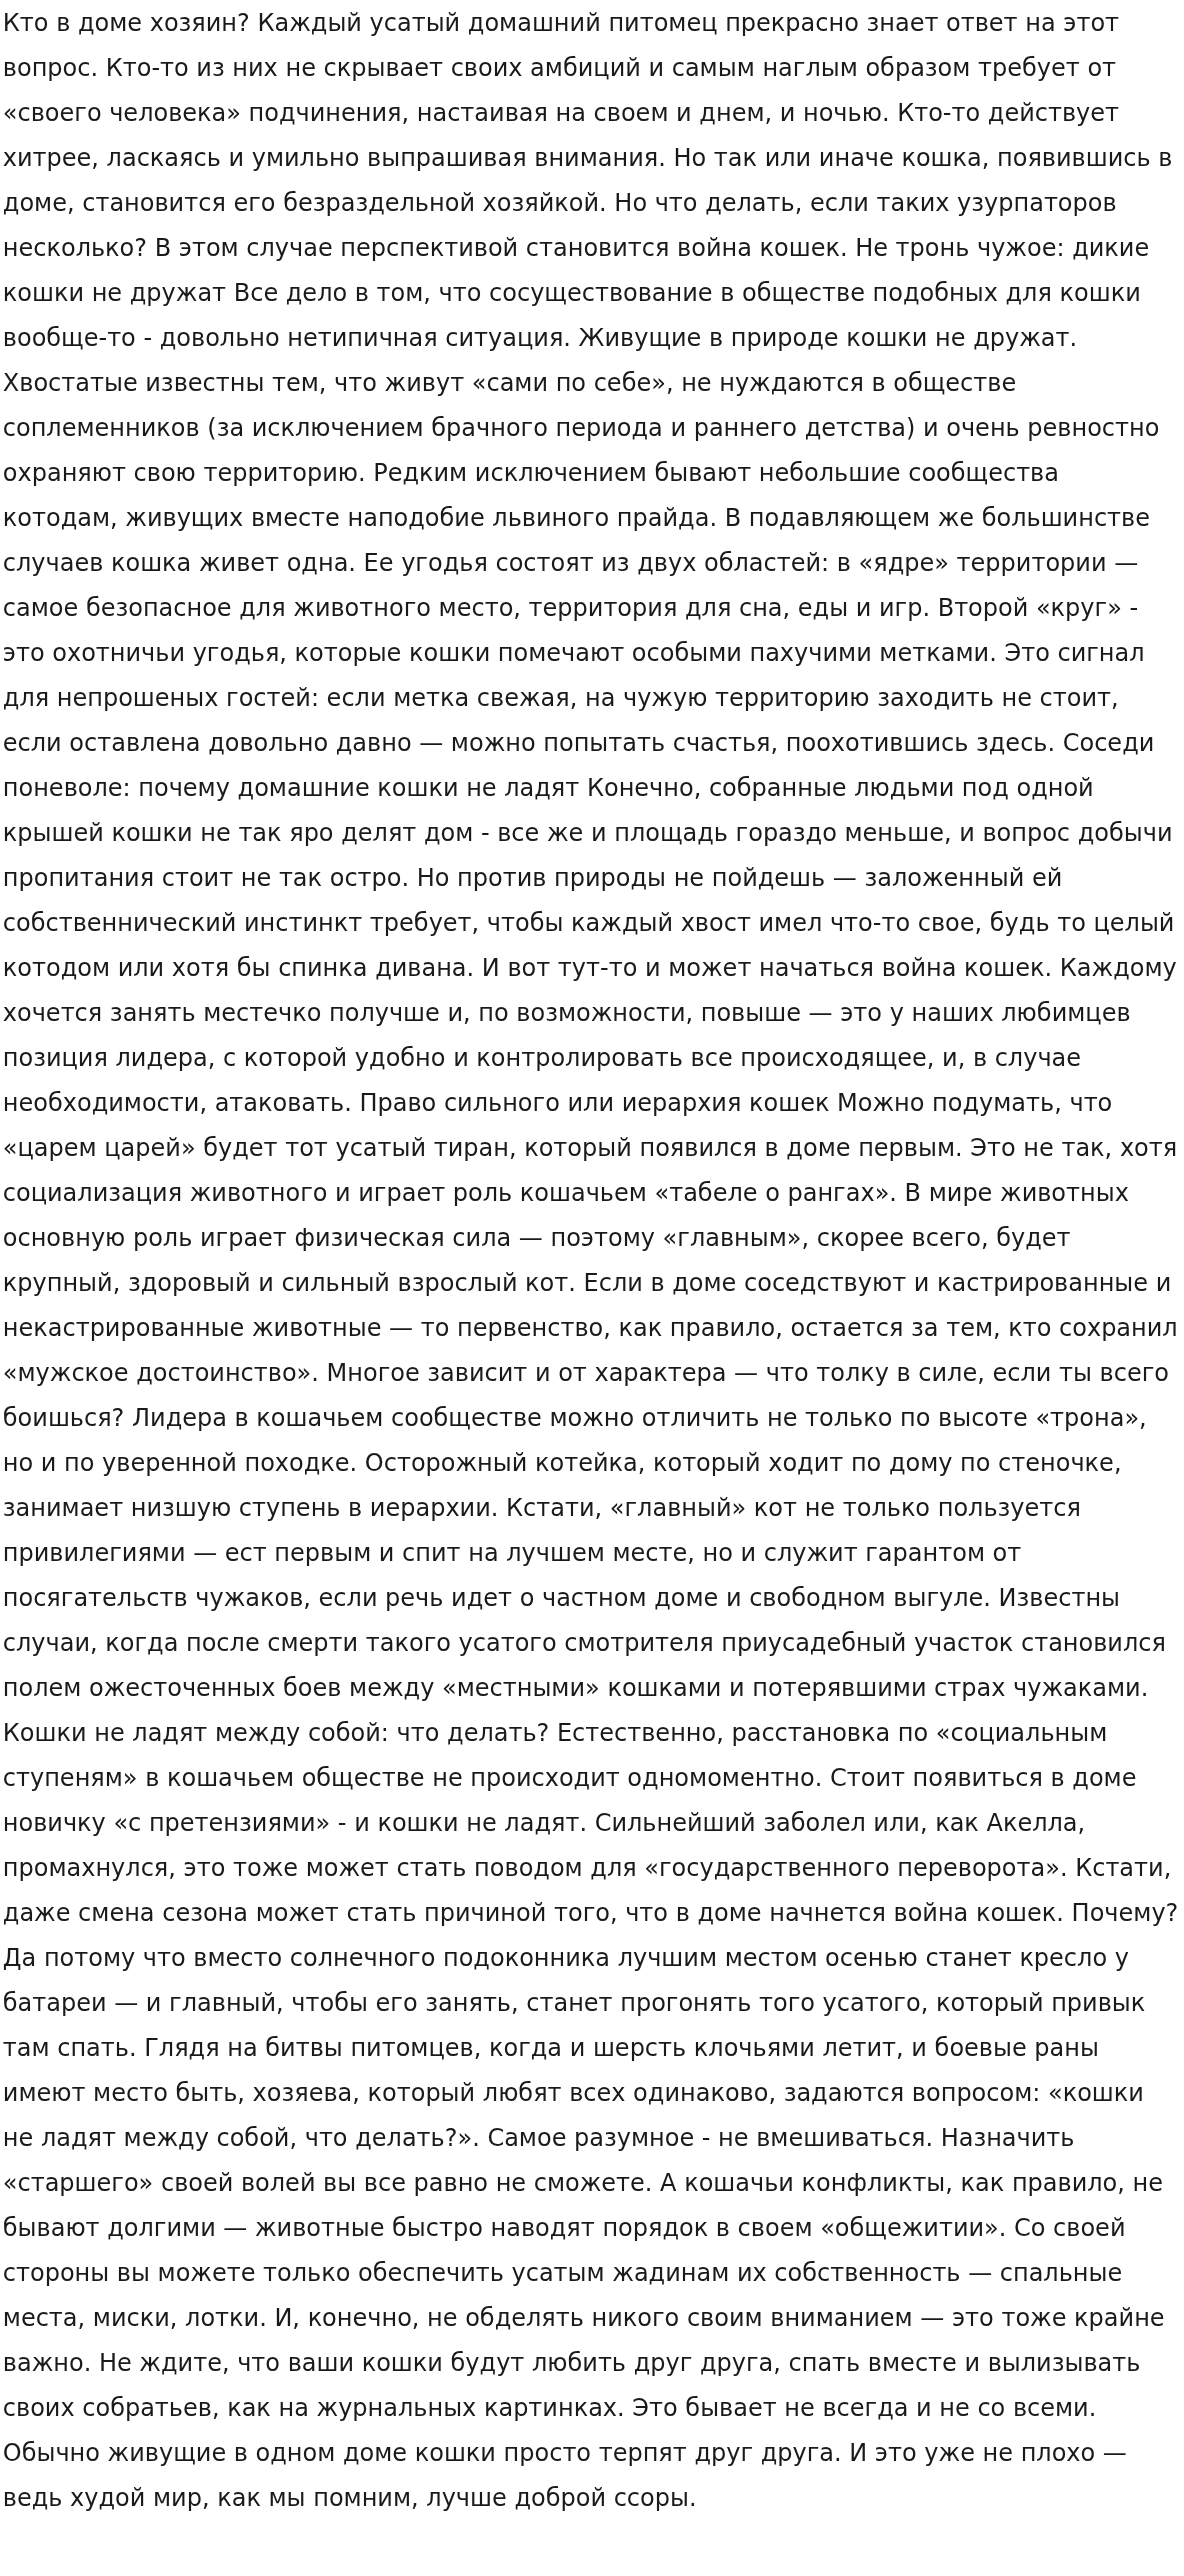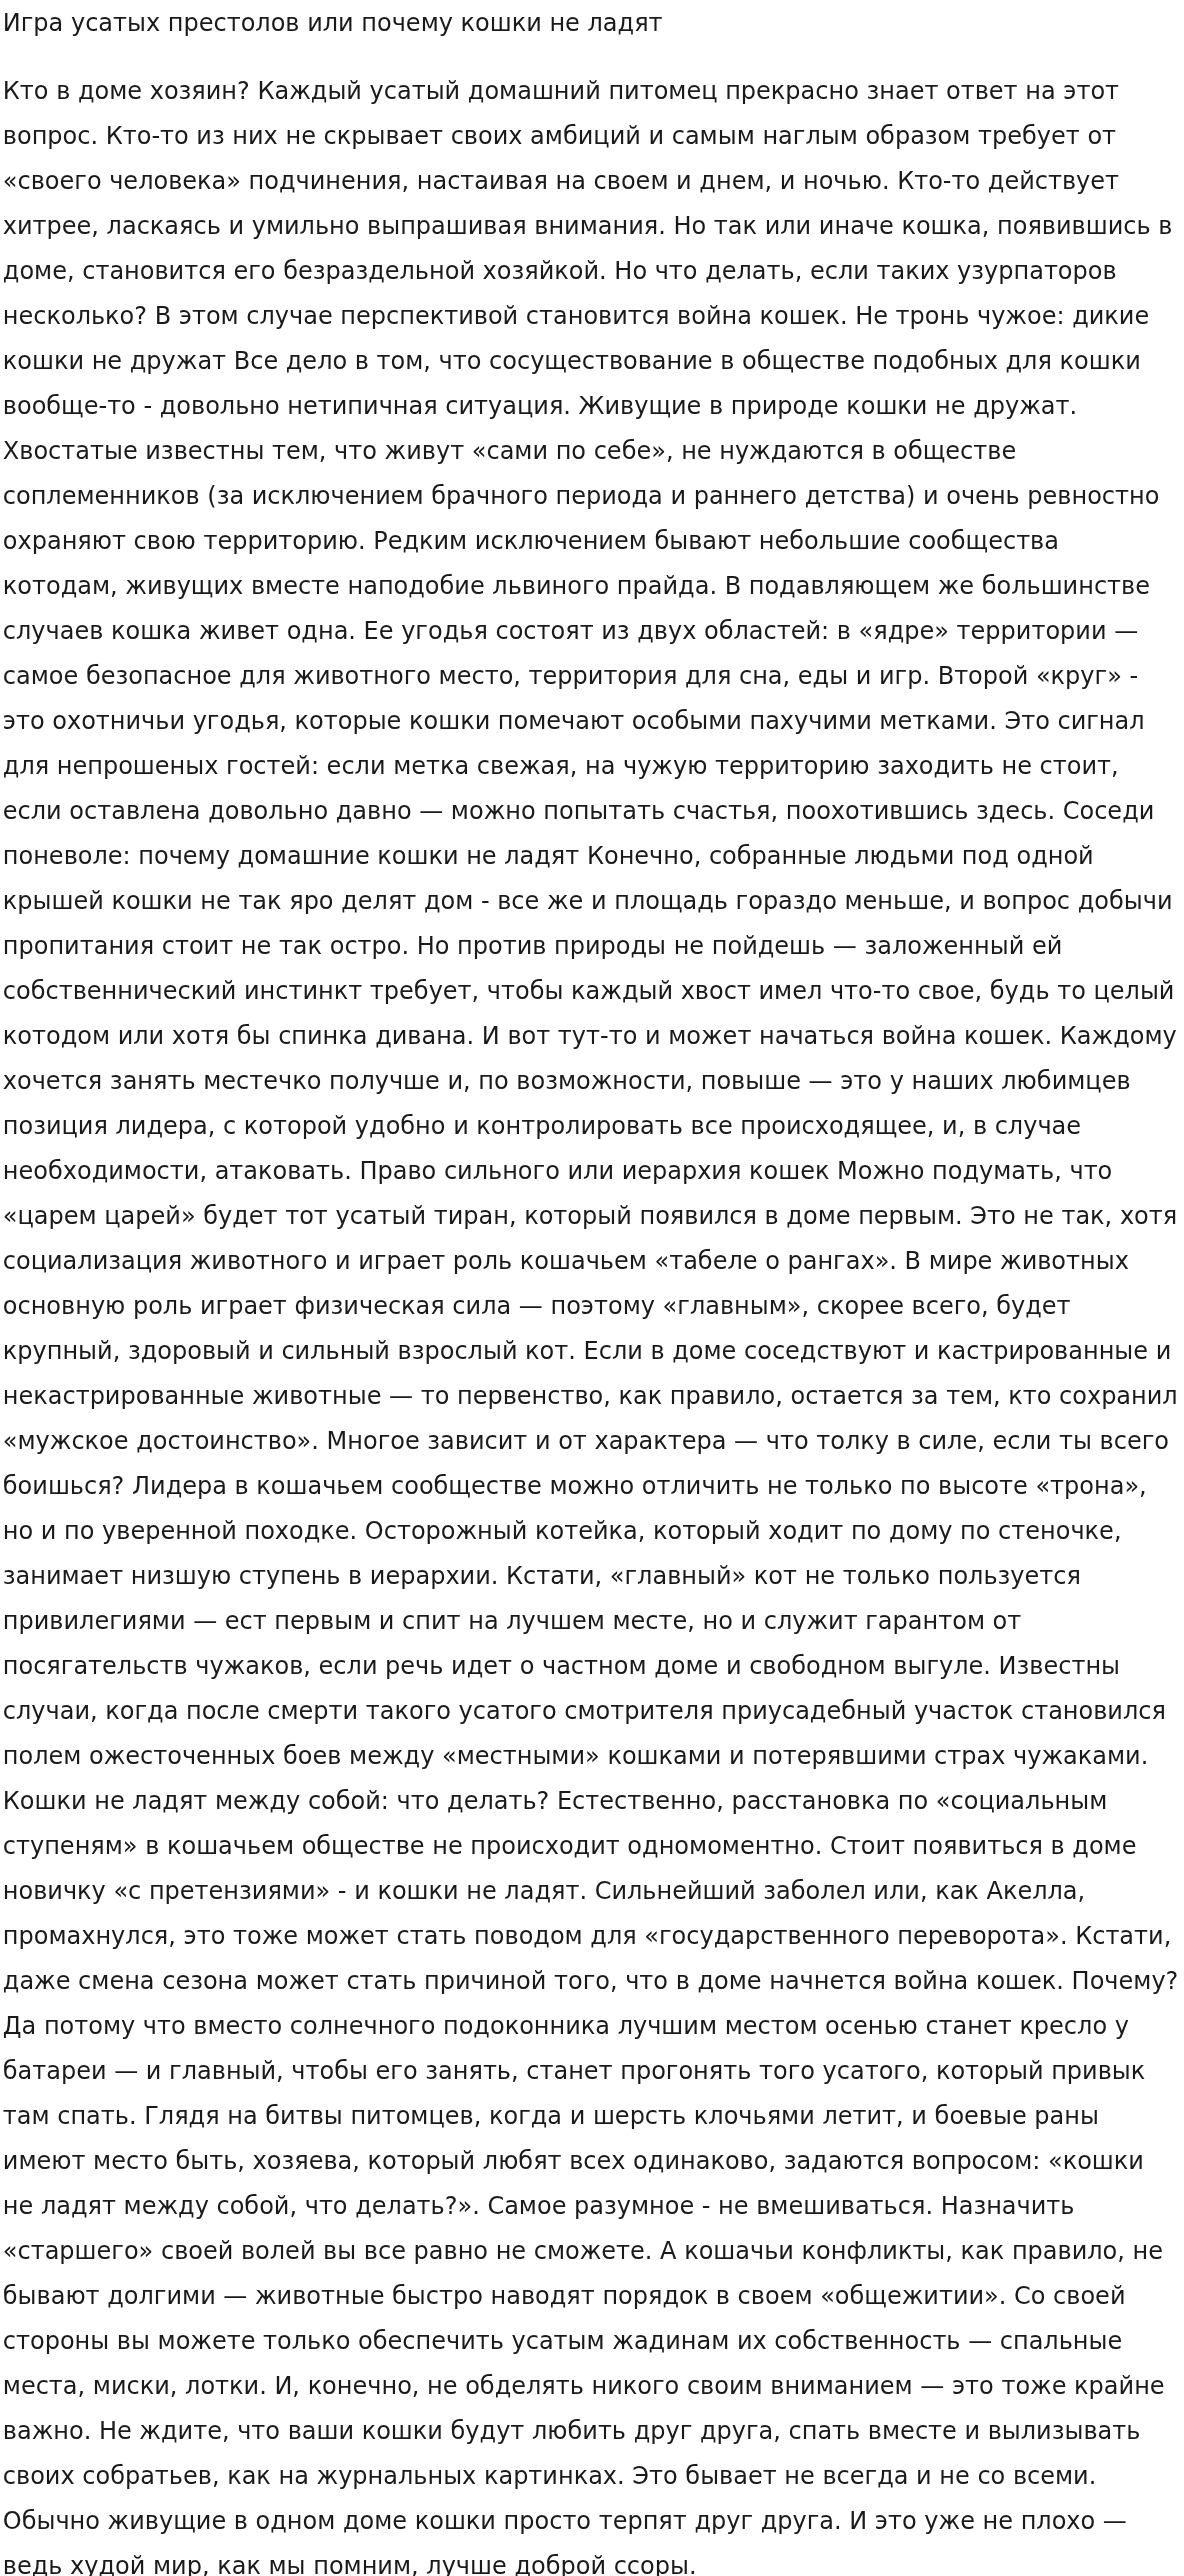--- a/index.html
+++ b/index.html
@@ -32,16 +32,15 @@
   }
   .doc-body {
     margin: 0;
     word-spacing: normal;
   }
 </style>
 </head>
 <body>
 
 <main class="doc">
-  <h1 class="doc-title">Игра усатых престолов или почему кошки не ладят</h1>
   <p class="doc-body">Кто в доме хозяин? Каждый усатый домашний питомец прекрасно знает ответ на этот вопрос. Кто-то из них не скрывает своих амбиций и самым наглым образом требует от «своего человека» подчинения, настаивая на своем и днем, и ночью. Кто-то действует хитрее, ласкаясь и умильно выпрашивая внимания. Но так или иначе кошка, появившись в доме, становится его безраздельной хозяйкой. Но что делать, если таких узурпаторов несколько? В этом случае перспективой становится война кошек. Не тронь чужое: дикие кошки не дружат Все дело в том, что сосуществование в обществе подобных для кошки вообще-то - довольно нетипичная ситуация. Живущие в природе кошки не дружат. Хвостатые известны тем, что живут «сами по себе», не нуждаются в обществе соплеменников (за исключением брачного периода и раннего детства) и очень ревностно охраняют свою территорию. Редким исключением бывают небольшие сообщества котодам, живущих вместе наподобие львиного прайда. В подавляющем же большинстве случаев кошка живет одна. Ее угодья состоят из двух областей: в «ядре» территории — самое безопасное для животного место, территория для сна, еды и игр. Второй «круг» - это охотничьи угодья, которые кошки помечают особыми пахучими метками. Это сигнал для непрошеных гостей: если метка свежая, на чужую территорию заходить не стоит, если оставлена довольно давно — можно попытать счастья, поохотившись здесь. Соседи поневоле: почему домашние кошки не ладят Конечно, собранные людьми под одной крышей кошки не так яро делят дом - все же и площадь гораздо меньше, и вопрос добычи пропитания стоит не так остро. Но против природы не пойдешь — заложенный ей собственнический инстинкт требует, чтобы каждый хвост имел что-то свое, будь то целый котодом или хотя бы спинка дивана. И вот тут-то и может начаться война кошек. Каждому хочется занять местечко получше и, по возможности, повыше — это у наших любимцев позиция лидера, с которой удобно и контролировать все происходящее, и, в случае необходимости, атаковать. Право сильного или иерархия кошек Можно подумать, что «царем царей» будет тот усатый тиран, который появился в доме первым. Это не так, хотя социализация животного и играет роль кошачьем «табеле о рангах». В мире животных основную роль играет физическая сила — поэтому «главным», скорее всего, будет крупный, здоровый и сильный взрослый кот. Если в доме соседствуют и кастрированные и некастрированные животные — то первенство, как правило, остается за тем, кто сохранил «мужское достоинство». Многое зависит и от характера — что толку в силе, если ты всего боишься? Лидера в кошачьем сообществе можно отличить не только по высоте «трона», но и по уверенной походке. Осторожный котейка, который ходит по дому по стеночке, занимает низшую ступень в иерархии. Кстати, «главный» кот не только пользуется привилегиями — ест первым и спит на лучшем месте, но и служит гарантом от посягательств чужаков, если речь идет о частном доме и свободном выгуле. Известны случаи, когда после смерти такого усатого смотрителя приусадебный участок становился полем ожесточенных боев между «местными» кошками и потерявшими страх чужаками. Кошки не ладят между собой: что делать? Естественно, расстановка по «социальным ступеням» в кошачьем обществе не происходит одномоментно. Стоит появиться в доме новичку «с претензиями» - и кошки не ладят. Сильнейший заболел или, как Акелла, промахнулся, это тоже может стать поводом для «государственного переворота». Кстати, даже смена сезона может стать причиной того, что в доме начнется война кошек. Почему? Да потому что вместо солнечного подоконника лучшим местом осенью станет кресло у батареи — и главный, чтобы его занять, станет прогонять того усатого, который привык там спать. Глядя на битвы питомцев, когда и шерсть клочьями летит, и боевые раны имеют место быть, хозяева, который любят всех одинаково, задаются вопросом: «кошки не ладят между собой, что делать?». Самое разумное - не вмешиваться. Назначить «старшего» своей волей вы все равно не сможете. А кошачьи конфликты, как правило, не бывают долгими — животные быстро наводят порядок в своем «общежитии». Со своей стороны вы можете только обеспечить усатым жадинам их собственность — спальные места, миски, лотки. И, конечно, не обделять никого своим вниманием — это тоже крайне важно. Не ждите, что ваши кошки будут любить друг друга, спать вместе и вылизывать своих собратьев, как на журнальных картинках. Это бывает не всегда и не со всеми. Обычно живущие в одном доме кошки просто терпят друг друга. И это уже не плохо — ведь худой мир, как мы помним, лучше доброй ссоры.</p>
 </main>
 
 
 </body></html>

